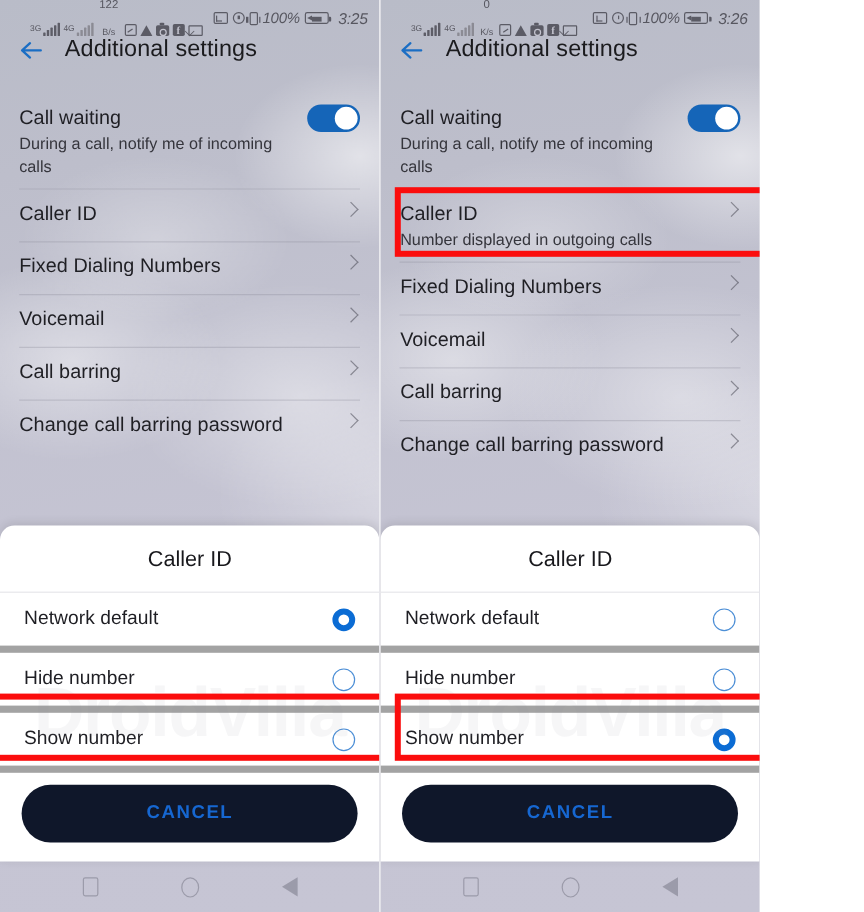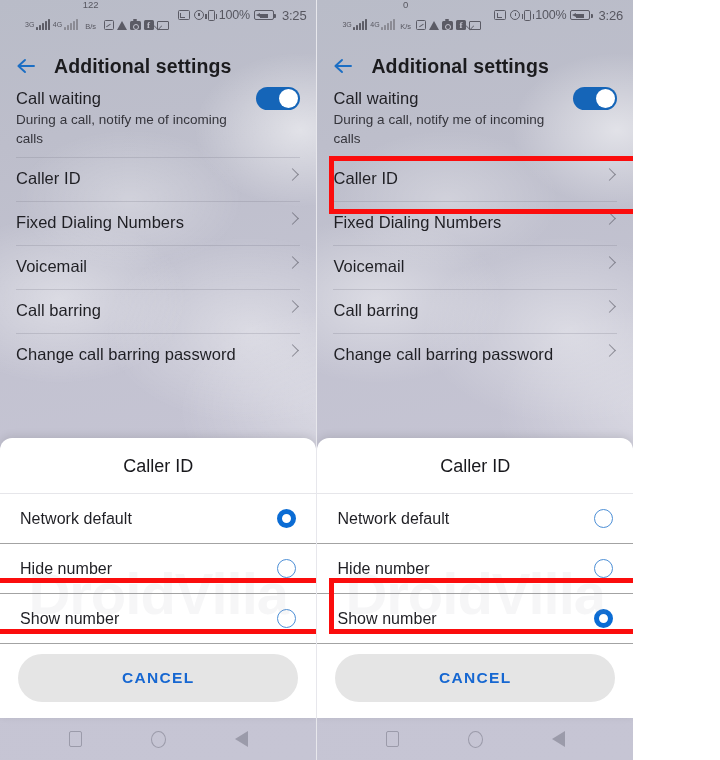--- a/index.html
+++ b/index.html
@@ -32,21 +32,21 @@
   .statusbar {
     position: relative;
     height: 30px;
     display: flex;
     align-items: center;
     padding: 0 10px;
     font-size: 12.5px;
     color: #575760;
   }
   .sb-left { display: flex; align-items: flex-end; gap: 3px; padding-left: 15px; }
-  .sb-right { margin-left: auto; display: flex; align-items: center; gap: 4px; }
+  .sb-right { margin-left: auto; display: flex; align-items: center; gap: 4px; font-style: italic; }
   .sig { display: flex; align-items: flex-end; gap: 1px; }
   .sig .gtxt { font-size: 7px; line-height: 7px; margin-right: 0.5px; align-self: flex-start; margin-top: 2px;}
   .bars { display: flex; align-items: flex-end; gap: 1px; height: 11px; }
   .bars i { display: block; width: 2px; background: #5d5d67; border-radius: 0.5px; }
   .bars i:nth-child(1){height:3px}
   .bars i:nth-child(2){height:5px}
   .bars i:nth-child(3){height:7px}
   .bars i:nth-child(4){height:9px}
   .bars i:nth-child(5){height:11px}
   .bars.dim i { background: #8b8b94; }
@@ -77,24 +77,23 @@
   .battery:after{content:"";position:absolute;right:-3.3px;top:2.7px;width:2px;height:4px;background:#5b5b65;border-radius:0 1px 1px 0;}
   .battery i{position:absolute;left:5px;top:2.5px;width:8px;height:4px;background:#5b5b65;}
   .battery i:before{content:"";position:absolute;left:-4px;top:-0.8px;border-top:2.8px solid transparent;border-bottom:2.8px solid transparent;border-right:4px solid #5b5b65;}
   .pct { font-size: 12.5px; letter-spacing: -0.2px; }
   .clock { font-size: 13px; margin-left: 4px; letter-spacing: -0.2px; text-align: right; }
 
   
   .appbar {
     height: 48px;
     display: flex;
-    align-items: flex-end;
+    align-items: flex-start;
     padding: 0 14px;
     gap: 16px;
-    font-weight: bold;
   }
   .back-arrow { width: 24px; height: 24px; flex: 0 0 auto; }
   .appbar-title {
     font-size: 19.5px;
     color: #1b1b1e;
     letter-spacing: 0.1px;
   }
 
   
   .settings-list { padding: 0 16px; position: relative; }
@@ -177,21 +176,21 @@
     border-bottom: 1px solid #e6e6ea;
     position: relative;
     z-index: 2;
   }
   .radio-list { position: relative; z-index: 2; }
   .radio-row {
     display: flex;
     align-items: center;
     height: 50px;
     padding: 0 20px;
-    border-bottom: 1px solid #a3a3a3;
+    border-bottom: 6px solid #a3a3a3;
     position: relative;
   }
   .radio-row .rlabel {
     flex: 1 1 auto;
     font-size: 16px;
     color: #1f1f24;
     letter-spacing: 0.05px;
   }
   .radio {
     flex: 0 0 auto;
@@ -204,21 +203,21 @@
   .radio.checked {
     border: 5.5px solid #0b6cd4;
     background: #ffffff;
   }
   .cancel-wrap { padding: 10px 18px 16px; position: relative; z-index: 2; }
   .cancel-btn {
     width: 100%;
     height: 48px;
     border: none;
     border-radius: 24px;
-    background: #e5e5e5;
+    background: #0f172a;
     color: #1667d1;
     font-size: 15.5px;
     font-weight: 700;
     letter-spacing: 1.3px;
     font-family: "Liberation Sans", sans-serif;
     cursor: pointer;
   }
 
   
   .watermark {
@@ -446,20 +445,21 @@
           <div class="title">Call waiting</div>
           <div class="subtitle">During a call, notify me of incoming calls</div>
         </div>
         <div class="toggle">
             <span class="knob"></span>
           </div>
       </div>
       <div class="srow">
         <div class="stext">
           <div class="title">Caller ID</div>
+          <div class="subtitle">Number displayed in outgoing calls</div>
         </div>
         <span class="chev"></span>
       </div>
       <div class="srow">
         <div class="stext">
             <div class="title">Fixed Dialing Numbers</div>
           </div>
         <span class="chev"></span>
       </div>
       <div class="srow">

